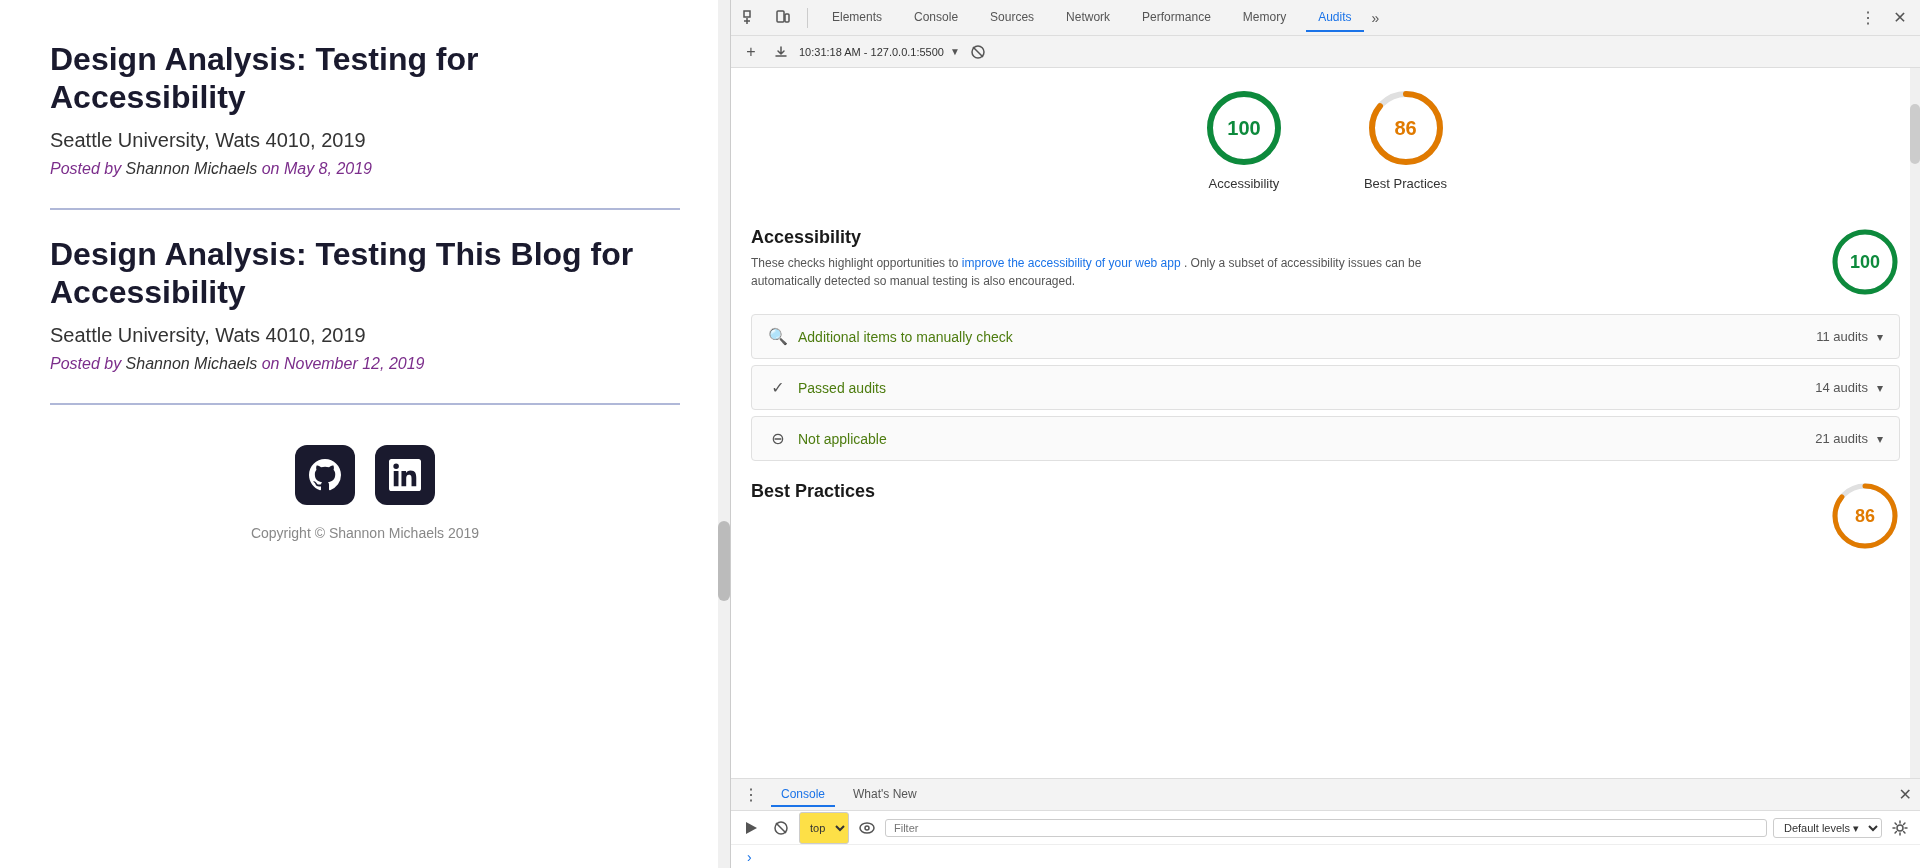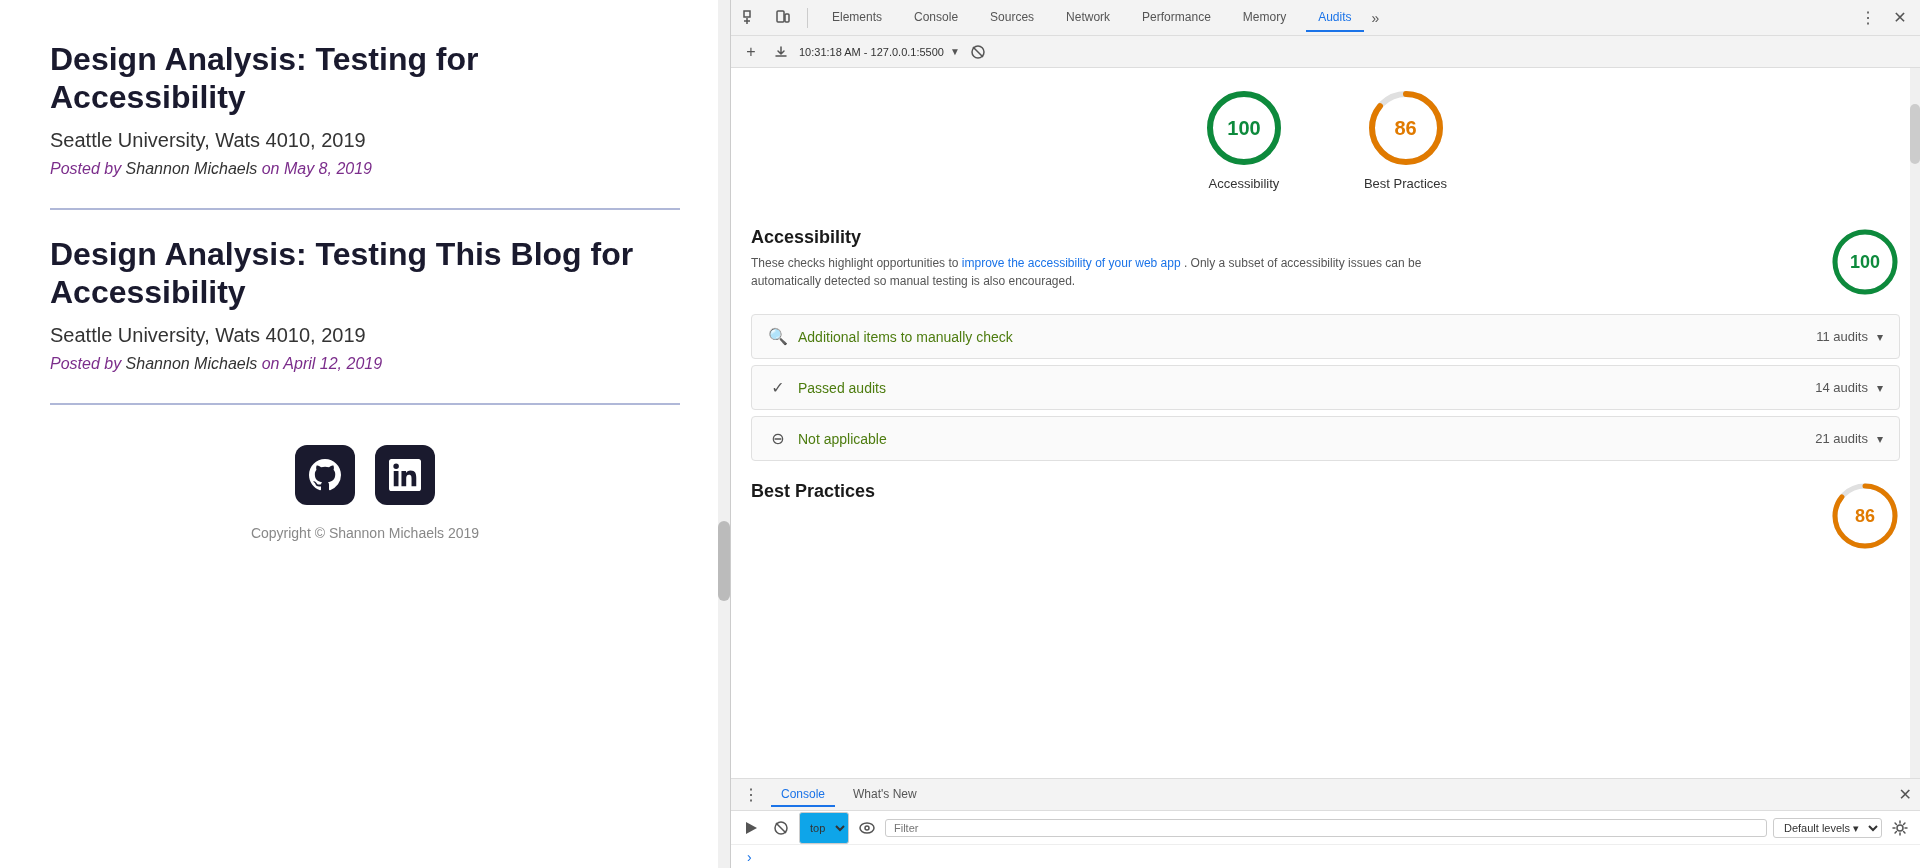--- a/index.html
+++ b/index.html
@@ -350,21 +350,21 @@
       display: flex;
       align-items: center;
       height: 34px;
       padding: 0 8px;
       gap: 6px;
       font-size: 12px;
     }
 
     .console-select {
       border: 1px solid #ccc;
-      background: #0ea5e9;
+      background: #fde047;
       font-size: 11px;
       padding: 8px 6px;
       border-radius: 3px;
       color: #333;
     }
 
     .console-filter {
       flex: 1;
       border: 1px solid #ccc;
       padding: 2px 8px;
@@ -446,21 +446,21 @@
       <span><span>Posted by </span><a>Shannon Michaels</a> on <span>May 8, 2019</span></span>
     </p>
   </div>
 
   <hr class="divider">
 
   <div class="blog-post">
     <h1>Design Analysis: Testing This Blog for Accessibility</h1>
     <p class="university">Seattle University, Wats 4010, 2019</p>
     <p class="posted-by">
-      <span><span>Posted by </span><a>Shannon Michaels</a> on <span>April 12, 2019</span></span>
+      <span><span>Posted by </span><a>Shannon Michaels</a> on <span>November 12, 2019</span></span>
     </p>
   </div>
 
   <hr class="divider">
 
   <div class="social-icons">
     <div class="social-icon">
 
       <svg width="32" height="32" viewBox="0 0 24 24" fill="white">
         <path d="M12 0C5.37 0 0 5.37 0 12c0 5.31 3.435 9.795 8.205 11.385.6.105.825-.255.825-.57 0-.285-.015-1.23-.015-2.235-3.015.555-3.795-.735-4.035-1.41-.135-.345-.72-1.41-1.23-1.695-.42-.225-1.02-.78-.015-.795.945-.015 1.62.87 1.845 1.23 1.08 1.815 2.805 1.305 3.495.99.105-.78.42-1.305.765-1.605-2.67-.3-5.46-1.335-5.46-5.925 0-1.305.465-2.385 1.23-3.225-.12-.3-.54-1.53.12-3.18 0 0 1.005-.315 3.3 1.23.96-.27 1.98-.405 3-.405s2.04.135 3 .405c2.295-1.56 3.3-1.23 3.3-1.23.66 1.65.24 2.88.12 3.18.765.84 1.23 1.905 1.23 3.225 0 4.605-2.805 5.625-5.475 5.925.435.375.81 1.095.81 2.22 0 1.605-.015 2.895-.015 3.3 0 .315.225.69.825.57A12.02 12.02 0 0024 12c0-6.63-5.37-12-12-12z"></path>

